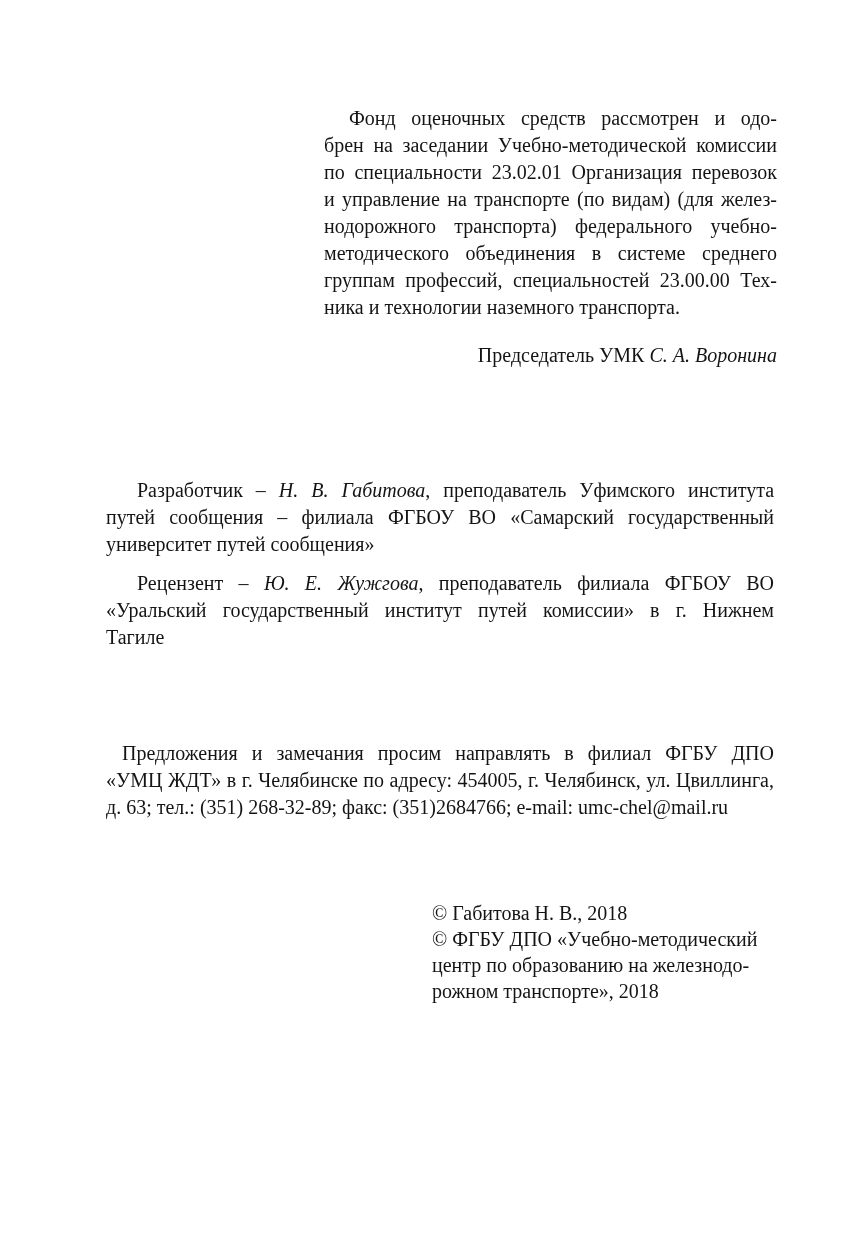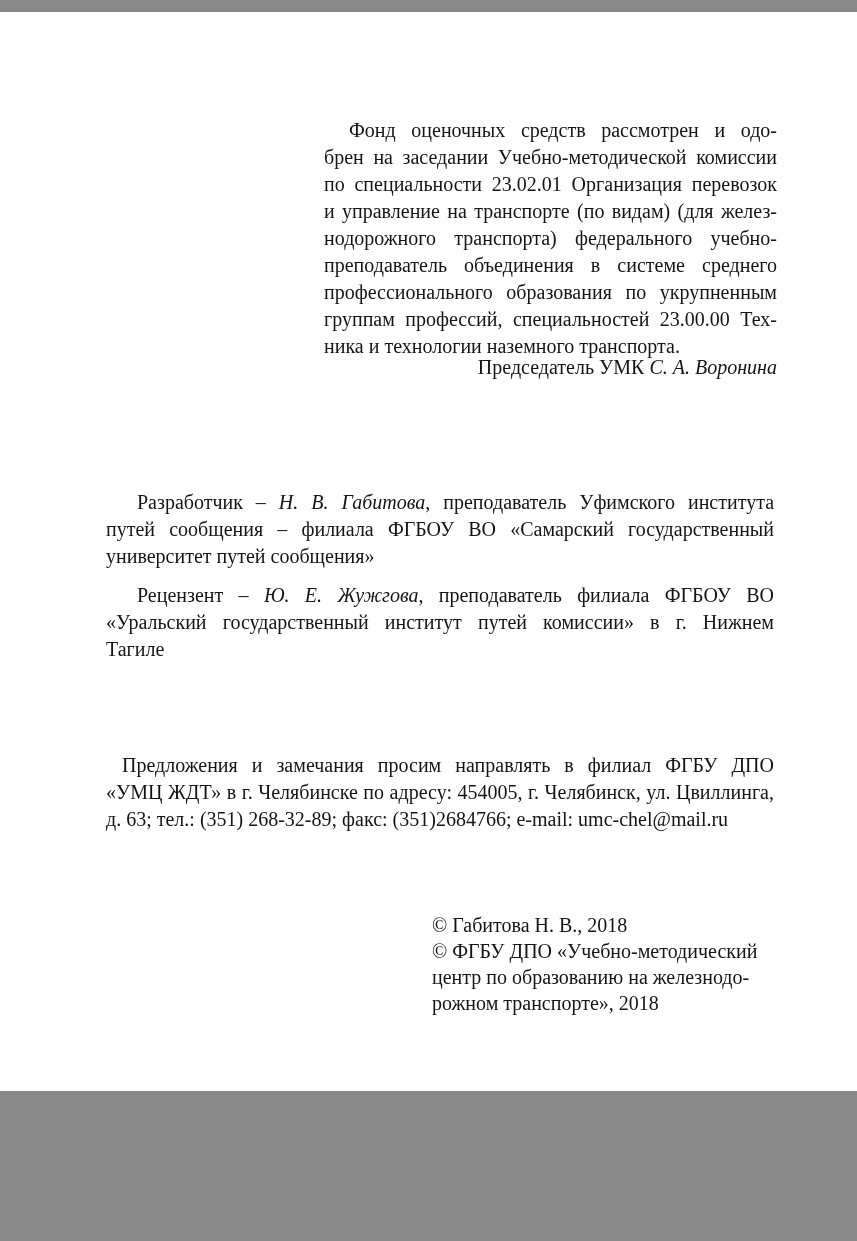--- a/index.html
+++ b/index.html
@@ -1,20 +1,20 @@
 <!DOCTYPE html>
 <html><head>
 <meta charset="utf-8">
 <style>
   html, body { margin: 0; padding: 0; background: #888; }
   .page {
     position: relative;
     width: 857px;
-    height: 1079px;
-    margin: 12px auto;
+    height: 1241px;
+    margin: 0 auto;
     background: #ffffff;
     font-family: "Liberation Serif", serif;
     font-size: 20px;
     line-height: 27px;
     color: #141414;
     overflow: hidden;
   }
   .block { position: absolute; }
 
   
@@ -40,22 +40,21 @@
 <body>
 
 <div class="page">
 
   <div class="block approval-block">
     <div class="jl indent25">Фонд оценочных средств рассмотрен и одо-</div>
     <div class="jl">брен на заседании Учебно-методической комиссии</div>
     <div class="jl">по специальности 23.02.01 Организация перевозок</div>
     <div class="jl">и управление на транспорте (по видам) (для желез-</div>
     <div class="jl">нодорожного транспорта) федерального учебно-</div>
-    <div class="jl">преподаватель объединения в системе среднего</div>
-    <div class="jl">профессионального образования по укрупненным</div>
+    <div class="jl">методического объединения в системе среднего</div>
     <div class="jl">группам профессий, специальностей 23.00.00 Тех-</div>
     <div class="ll">ника и технологии наземного транспорта.</div>
   </div>
 
   <div class="block signature-block">
     <div class="rl"><span>Председатель УМК </span><span class="i">С. А. Воронина</span></div>
   </div>
 
   <div class="block developer-block">
     <div class="jl indent31"><span class="b">Разработчик</span><span> – </span><span class="i">Н. В. Габитова</span><span>, преподаватель Уфимского института</span></div>

